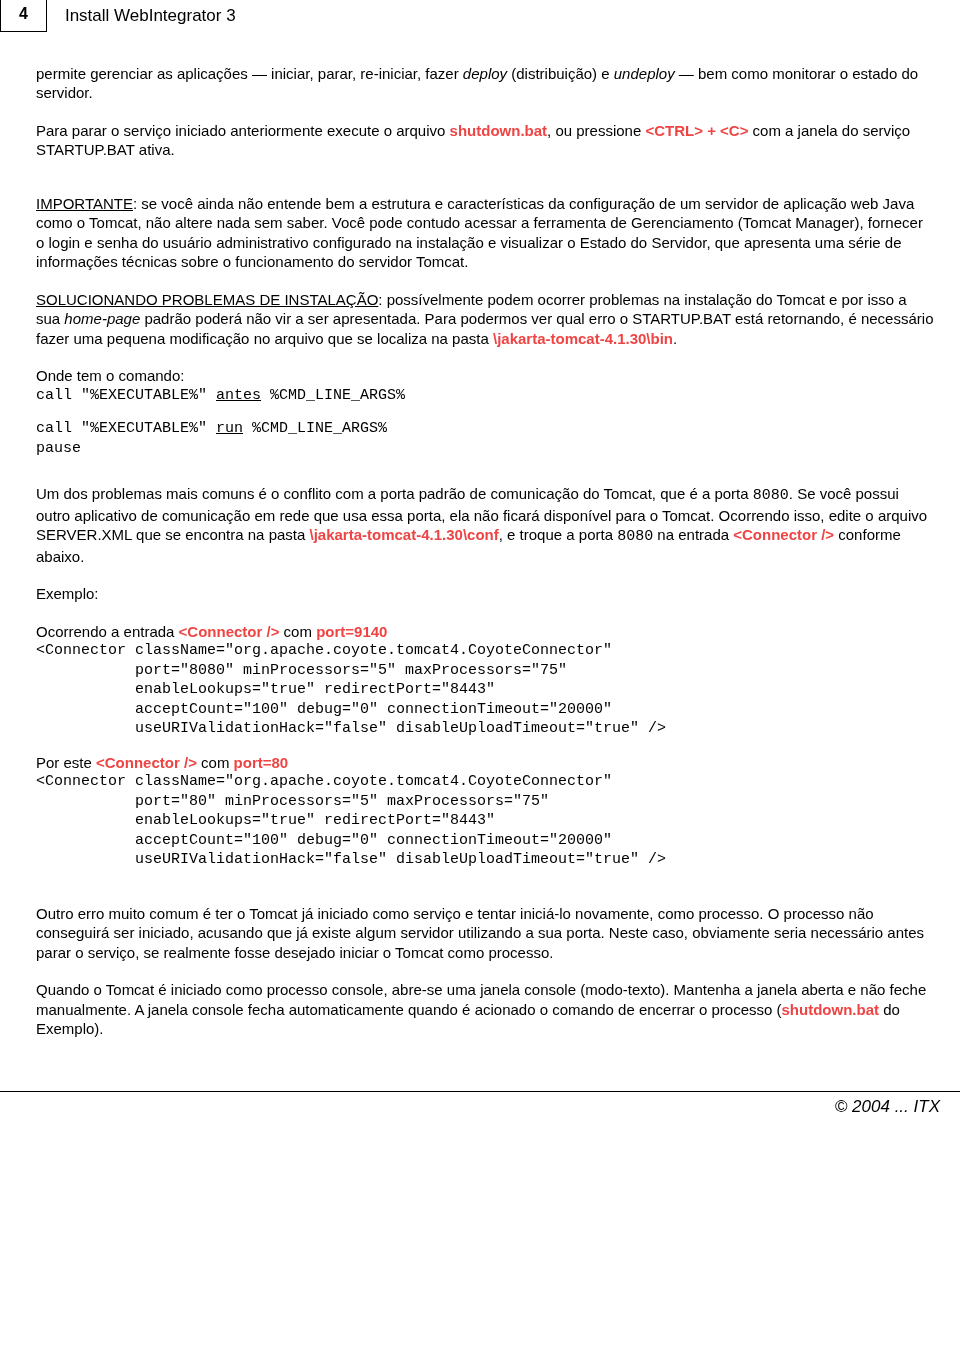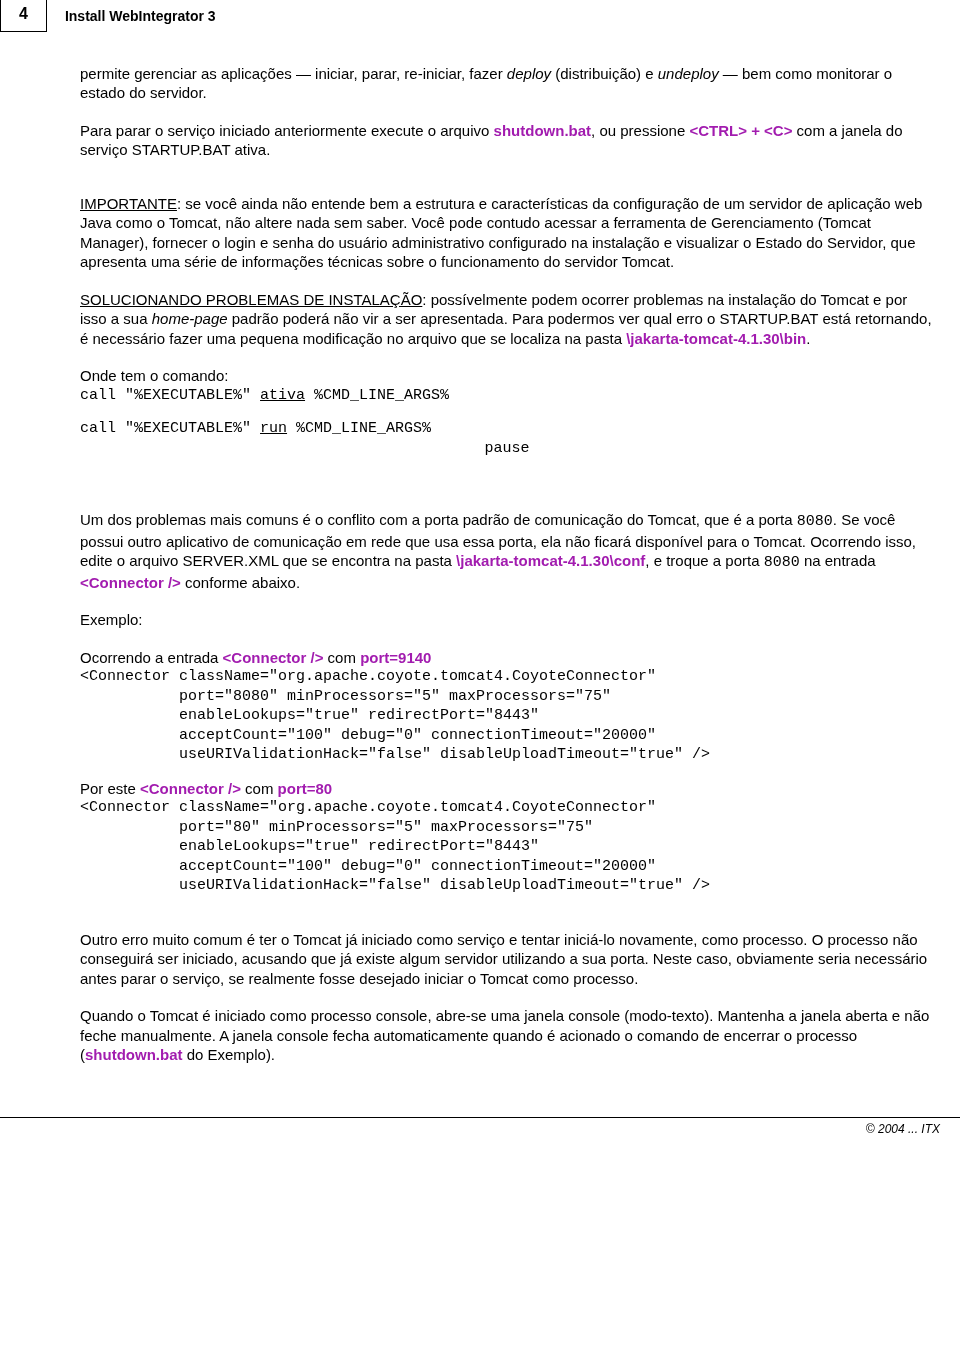--- a/index.html
+++ b/index.html
@@ -19,49 +19,49 @@
   }
   .page-num-box {
     border: 1px solid #000;
     border-top: none;
     padding: 4px 18px 6px 18px;
     font-weight: bold;
     font-size: 16px;
     margin-right: 18px;
   }
   .header-title {
-    font-weight: bold;
-    font-size: 14px;
+    font-weight: normal;
+    font-size: 17px;
   }
   .content {
-    padding-left: 80px;
+    padding-left: 36px;
     padding-right: 26px;
   }
   p {
     margin: 0 0 18px 0;
   }
   .mono {
     font-family: "Courier New", Courier, monospace;
     font-size: 15px;
     white-space: pre;
   }
   .italic { font-style: italic; }
   .bold { font-weight: bold; }
   .underline { text-decoration: underline; }
-  .blue { color: #a21caf; }
+  .blue { color: #ef4444; }
   .nomarg { margin-bottom: 0; }
   .footer {
     position: relative;
     margin-top: 52px;
     border-top: 1px solid #000;
   }
   .footer-inner {
     text-align: right;
     font-style: italic;
-    font-size: 12px;
+    font-size: 17px;
     padding: 4px 20px 6px 0;
   }
 </style>
 </head>
 <body>
 
 <div class="header-row">
   <div class="page-num-box">4</div>
   <div class="header-title">Install WebIntegrator 3</div>
 </div>
@@ -78,24 +78,24 @@
 
   <p style="">
     <span class="underline">IMPORTANTE</span><span>: se você ainda não entende bem a estrutura e características da configuração de um servidor de aplicação web Java como o Tomcat, não altere nada sem saber. Você pode contudo acessar a ferramenta de Gerenciamento (Tomcat Manager), fornecer o login e senha do usuário administrativo configurado na instalação e visualizar o Estado do Servidor, que apresenta uma série de informações técnicas sobre o funcionamento do servidor Tomcat.</span>
   </p>
 
   <p>
     <span class="underline">SOLUCIONANDO PROBLEMAS DE INSTALAÇÃO</span><span>: possívelmente podem ocorrer problemas na instalação do Tomcat e por isso a sua </span><span class="italic">home-page</span><span> padrão poderá não vir a ser apresentada. Para podermos ver qual erro o STARTUP.BAT está retornando, é necessário fazer uma pequena modificação no arquivo que se localiza na pasta </span><span class="bold blue">\jakarta-tomcat-4.1.30\bin</span><span>.</span>
   </p>
 
   <p class="nomarg">Onde tem o comando:</p>
-  <div class="mono" style="margin-bottom:14px;"><span>call "%EXECUTABLE%" </span><span class="underline">ativa</span><span> %CMD_LINE_ARGS%</span></div>
+  <div class="mono" style="margin-bottom:14px;"><span>call "%EXECUTABLE%" </span><span class="underline">antes</span><span> %CMD_LINE_ARGS%</span></div>
 
   <div class="mono"><span>call "%EXECUTABLE%" </span><span class="underline">run</span><span> %CMD_LINE_ARGS%</span></div>
-  <div class="mono" style="margin-bottom:52px;text-align:center;">pause</div>
+  <div class="mono" style="margin-bottom:26px;">pause</div>
 
   <p>
     <span>Um dos problemas mais comuns é o conflito com a porta padrão de comunicação do Tomcat, que é a porta </span><span class="mono" style="white-space:normal;">8080</span><span>. Se você possui outro aplicativo de comunicação em rede que usa essa porta, ela não ficará disponível para o Tomcat. Ocorrendo isso, edite o arquivo SERVER.XML que se encontra na pasta </span><span class="bold blue">\jakarta-tomcat-4.1.30\conf</span><span>, e troque a porta </span><span class="mono" style="white-space:normal;">8080</span><span> na entrada </span><span class="bold blue">&lt;Connector /&gt;</span><span> conforme abaixo.</span>
   </p>
 
   <p>Exemplo:</p>
 
   <p class="nomarg">
     <span>Ocorrendo a entrada </span><span class="bold blue">&lt;Connector /&gt;</span><span> com </span><span class="bold blue">port=9140</span>
   </p>

